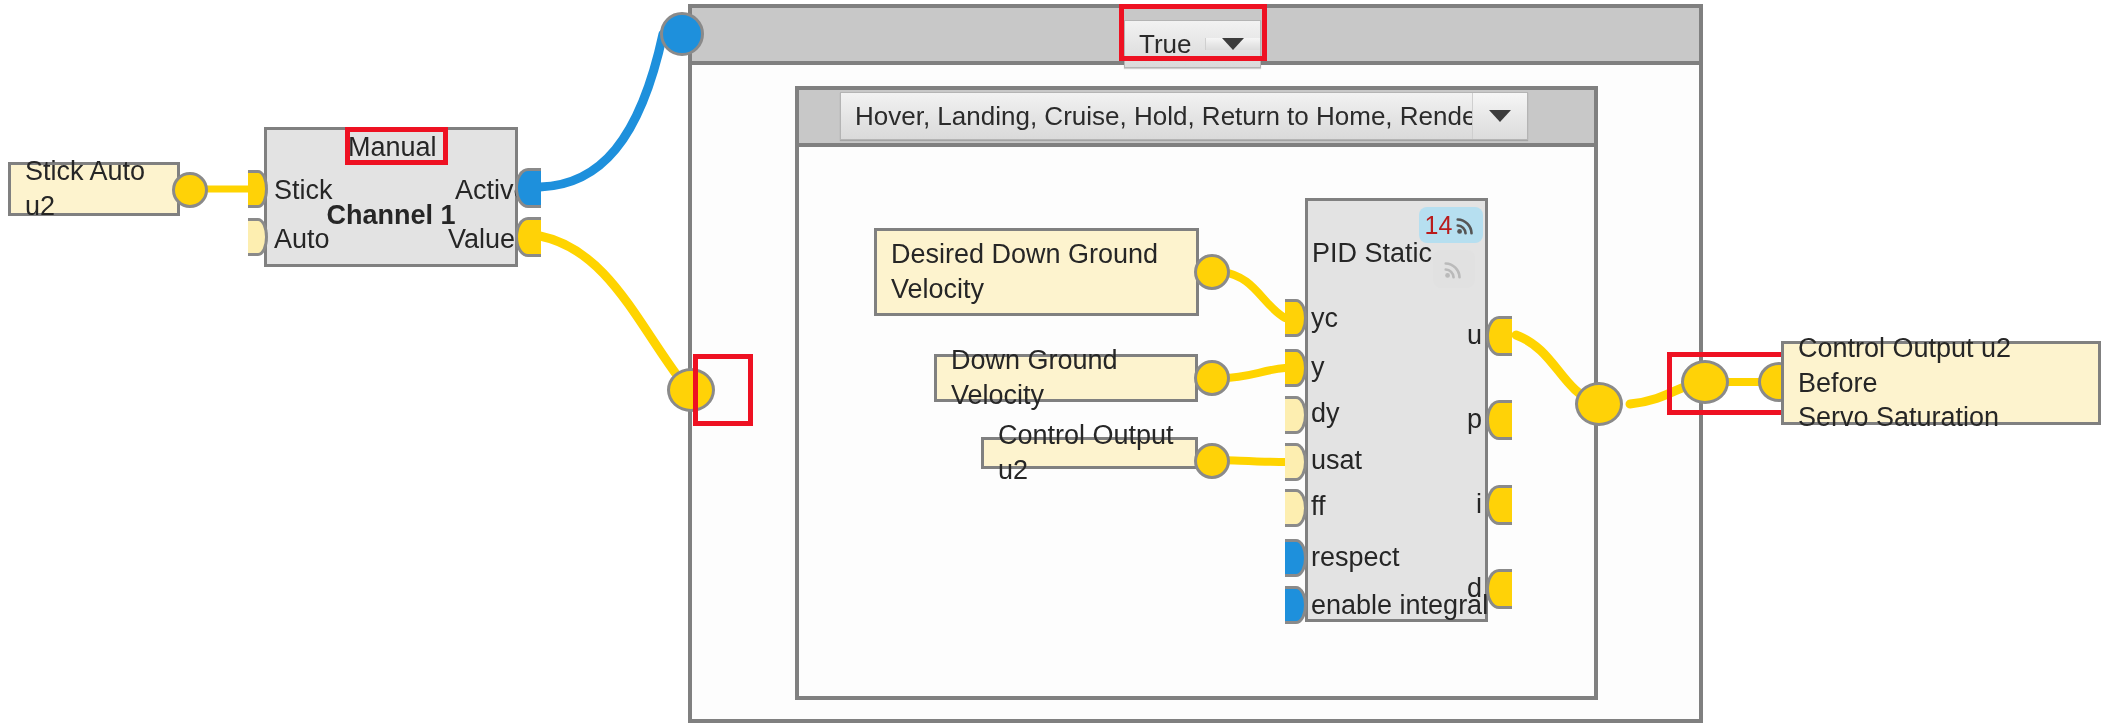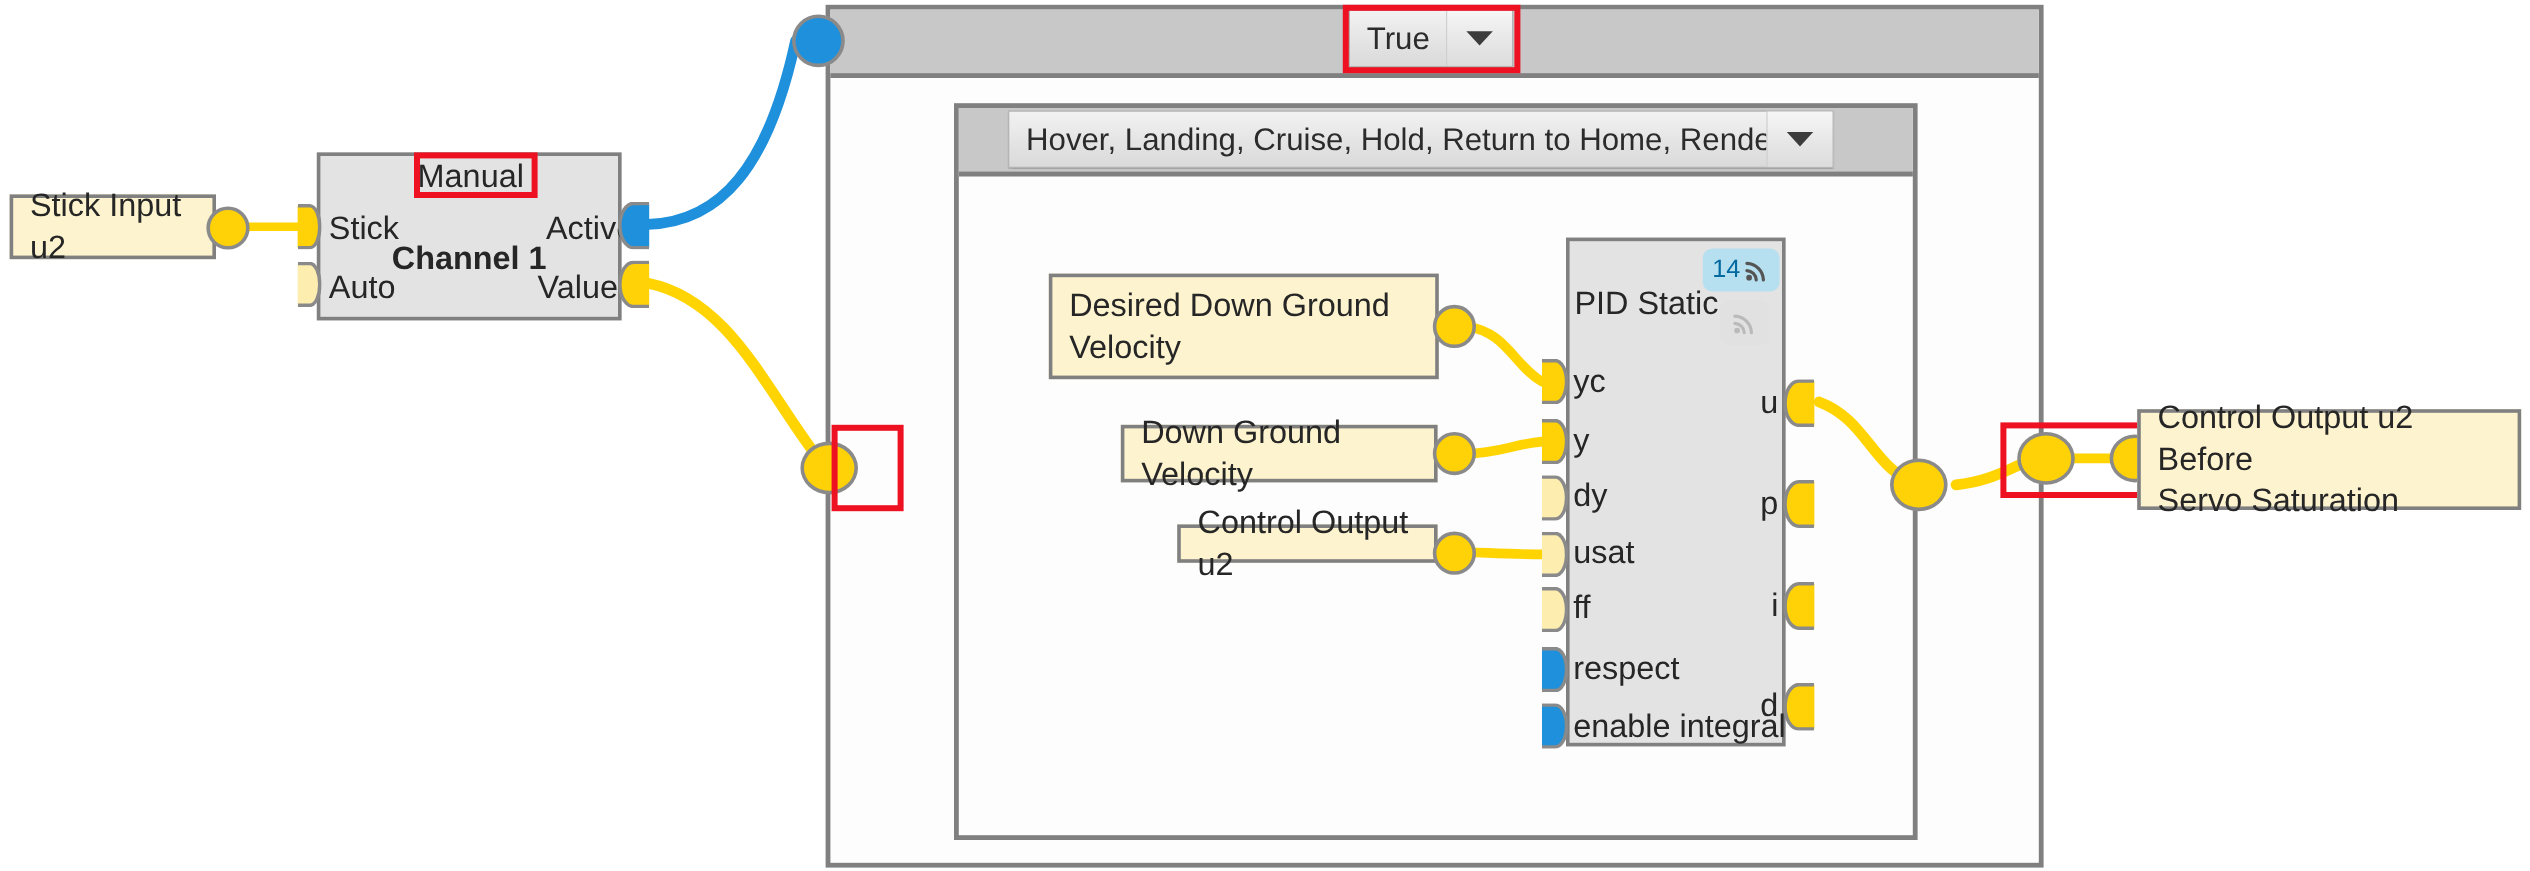--- a/index.html
+++ b/index.html
@@ -124,22 +124,22 @@
     background: transparent;
   }
   
   .badge {
     position: absolute;
     display: flex;
     align-items: center;
     justify-content: center;
     gap: 3px;
     border-radius: 8px;
-    font-size: 21px;
-    color: #0369a1;
+    font-size: 25px;
+    color: #b91c1c;
     text-align: center;
   }
   .badge.active { background: #b6dff0; }
   .badge.muted  { background: #e0e0e0; opacity: .55; }
 </style>
 </head>
 <body>
 
 <div id="canvas">
 
@@ -166,21 +166,21 @@
     <path d="M 1222,460 C 1248,461 1262,462 1288,462" stroke="#ffd400" stroke-width="8" fill="none" stroke-linecap="round"></path>
 
     <path d="M 1516,335 C 1556,350 1560,390 1598,404" stroke="#ffd400" stroke-width="9" fill="none" stroke-linecap="round"></path>
 
     <path d="M 1630,404 C 1668,400 1680,384 1703,382" stroke="#ffd400" stroke-width="9" fill="none" stroke-linecap="round"></path>
 
     <path d="M 1728,382 L 1780,382" stroke="#ffd400" stroke-width="8" fill="none" stroke-linecap="round"></path>
   </svg>
 
   <div class="sig-box" style="left:8px; top:162px; width:172px; height:54px;">
-    <span>Stick Input u2</span>
+    <span>Stick Auto u2</span>
   </div>
   <div class="port round yellow" style="left:172px; top:172px; width:36px; height:36px;"></div>
 
   <div class="fn-block" style="left:264px; top:127px; width:254px; height:140px;"></div>
 
   <div class="fn-label" style="left:348px; top:132px; width:100px; text-align:left;">Manual</div>
   <div class="hl" style="left:345px; top:127px; width:103px; height:38px;"></div>
 
   <div class="fn-label" style="left:274px; top:175px;">Stick</div>
   <div class="fn-label" style="left:274px; top:224px;">Auto</div>
@@ -194,21 +194,21 @@
   <div class="port right-half yellow" style="left:515px; top:217px; width:26px; height:40px;"></div>
 
   <div class="port round blue" style="left:660px; top:12px; width:44px; height:44px;"></div>
 
   <div class="port round yellow" style="left:667px; top:368px; width:48px; height:44px;"></div>
   <div class="hl" style="left:693px; top:354px; width:60px; height:72px;"></div>
 
   <div class="port round yellow" style="left:1681px; top:360px; width:48px; height:44px;"></div>
   <div class="hl" style="left:1667px; top:352px; width:125px; height:63px;"></div>
 
-  <div class="dropdown" style="left:1124px; top:8px; width:137px; height:48px;">
+  <div class="dropdown" style="left:1124px; top:20px; width:137px; height:48px;align-items:center;">
     <div class="dd-text">True</div>
     <div class="dd-arrow">
         <span class="caret"></span>
       </div>
   </div>
   <div class="hl" style="left:1119px; top:4px; width:148px; height:57px;"></div>
 
   <div class="dropdown" style="left:840px; top:92px; width:688px; height:48px;">
     <div class="dd-text">Hover, Landing, Cruise, Hold, Return to Home, Rendezvous</div>
     <div class="dd-arrow">

